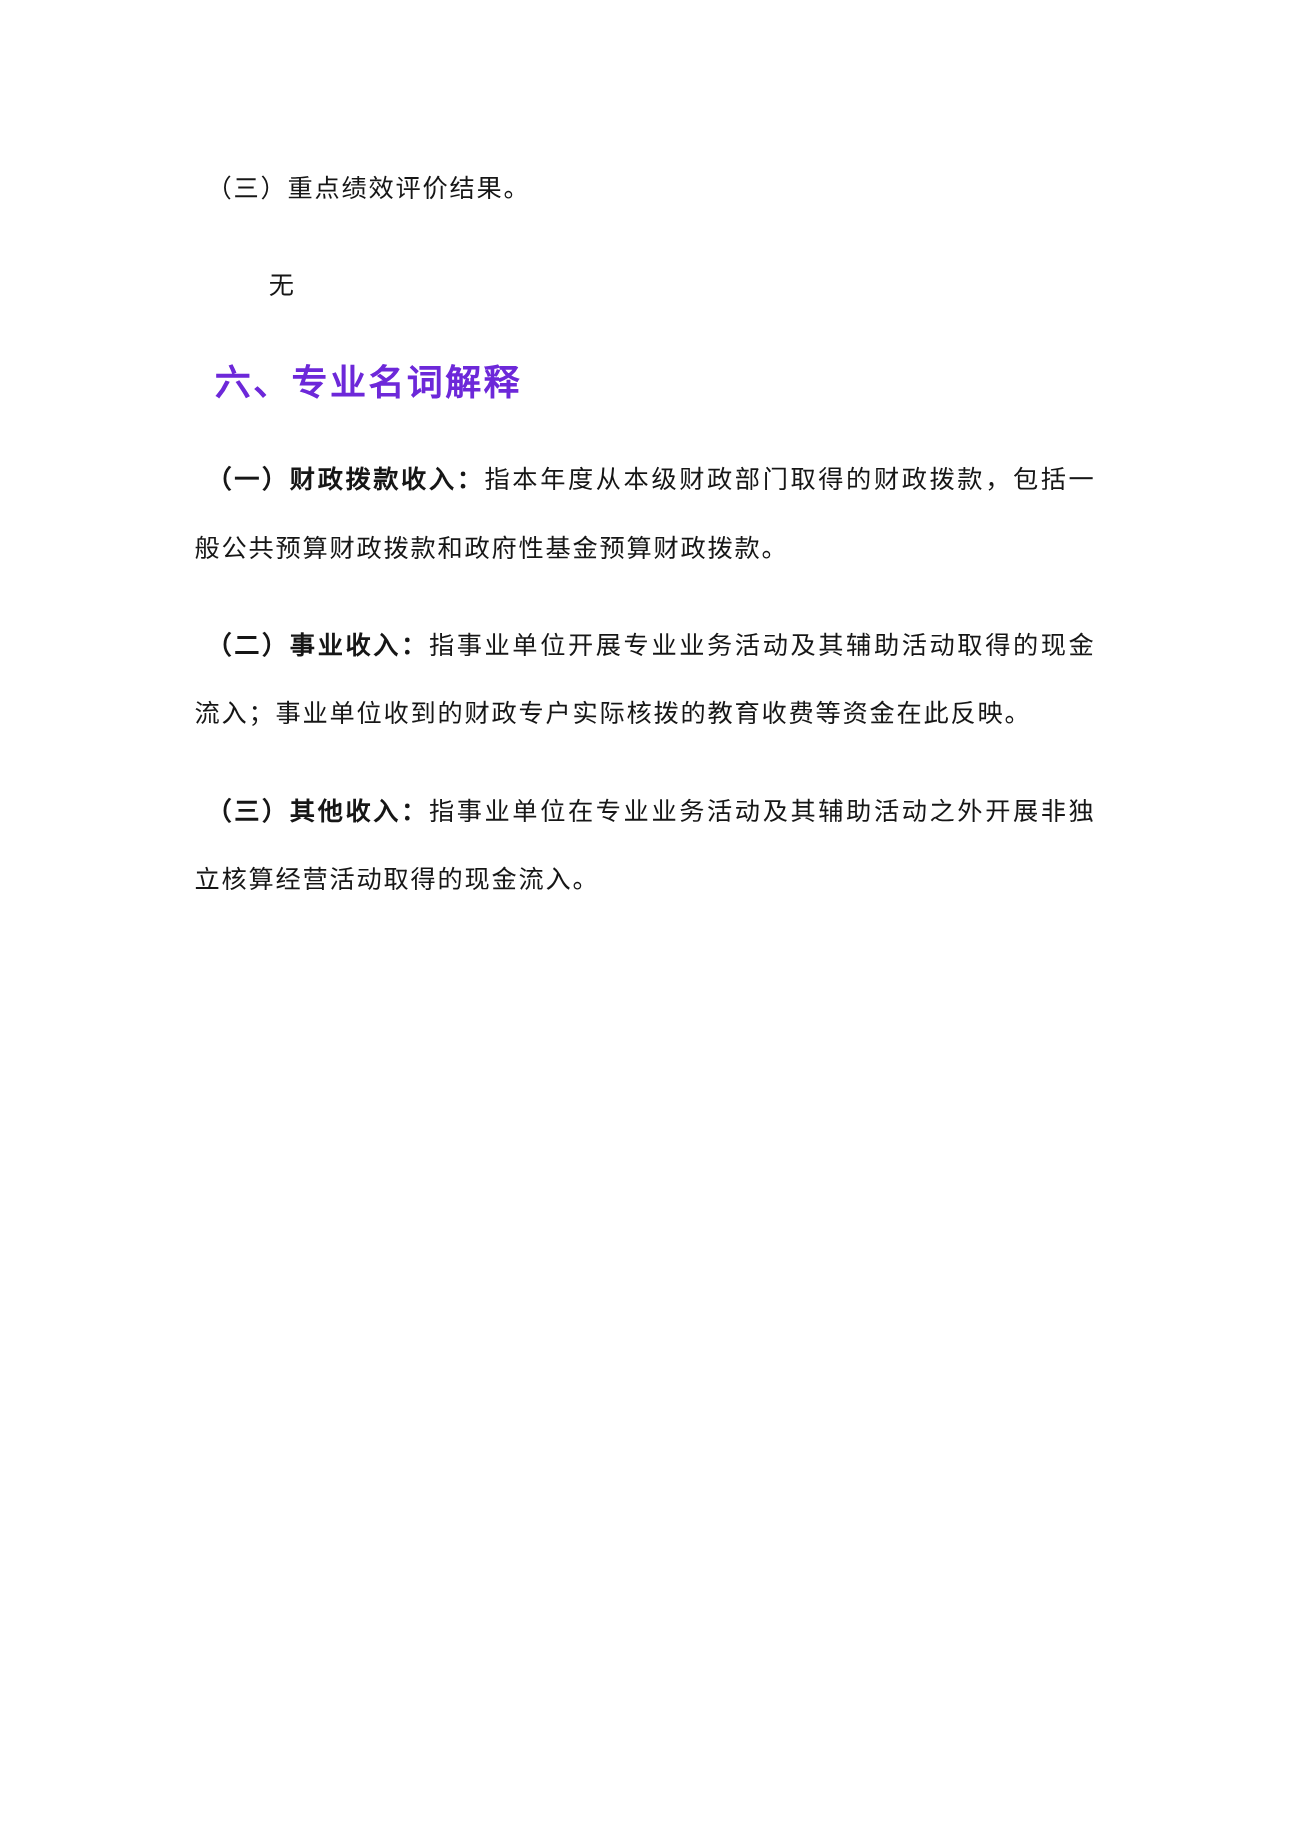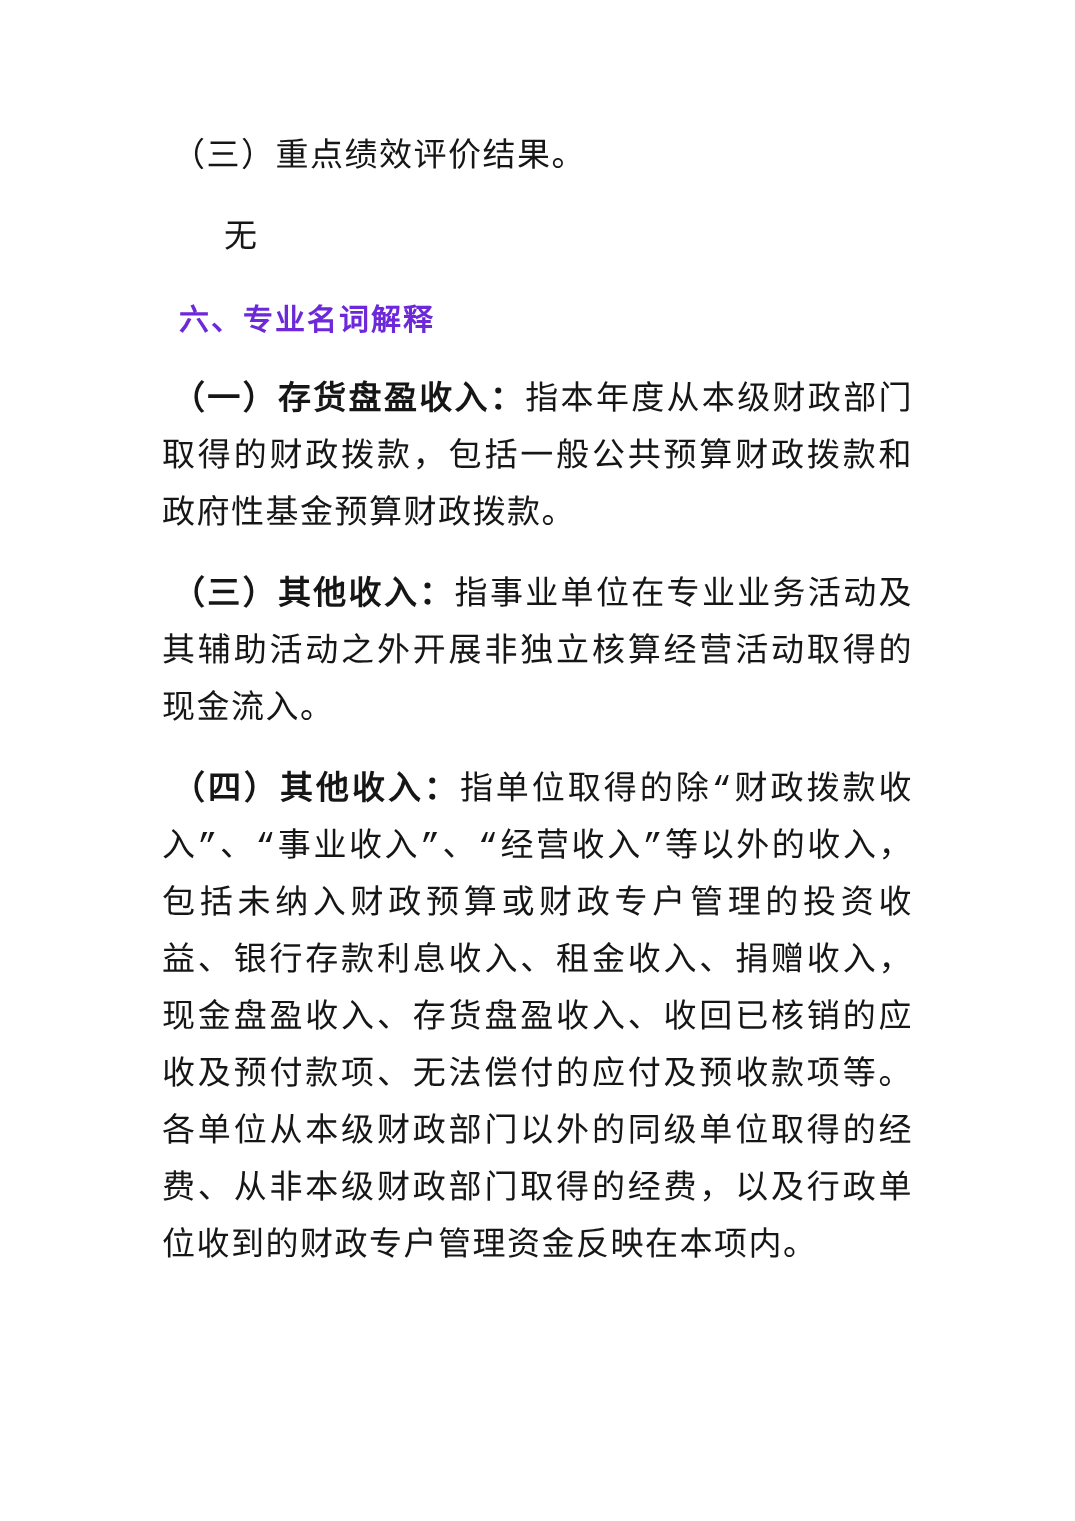--- a/index.html
+++ b/index.html
@@ -13,22 +13,22 @@
     height: 1521px;
     margin: 0 auto;
     background: #ffffff;
     box-sizing: border-box;
     padding: 129px 162px 0 162px;
     color: #161616;
     overflow: hidden;
   }
   
   .kai {
-    font-family: Liberation Mono, monospace;
-    font-size: 33px;
+    font-family: Liberation Sans, sans-serif;
+    font-size: 21px;
     line-height: 57px;
     letter-spacing: 1.5px;
     text-align: justify;
     text-align-last: left;
     margin: 0 0 24px 0;
   }
   .indent-first {
     text-indent: 10px;
   }
   .indent-none-label {
@@ -52,20 +52,20 @@
 <body>
 
 <div class="page">
 
   <p class="kai indent-first">（三）重点绩效评价结果。</p>
 
   <p class="kai indent-none-label">无</p>
 
   <h2 class="heading">六、专业名词解释</h2>
 
-  <p class="kai indent-first"><b class="term">（一）存货盘盈收入：</b><span>指本年度从本级财政部门取得的财政拨款，包括一般公共预算财政拨款和政府性基金预算财政拨款。</span></p>
+  <p class="kai indent-first"><b class="term">（一）财政拨款收入：</b><span>指本年度从本级财政部门取得的财政拨款，包括一般公共预算财政拨款和政府性基金预算财政拨款。</span></p>
 
+  <p class="kai indent-first"><b class="term">（二）事业收入：</b><span>指事业单位开展专业业务活动及其辅助活动取得的现金流入；事业单位收到的财政专户实际核拨的教育收费等资金在此反映。</span></p>
 
   <p class="kai indent-first"><b class="term">（三）其他收入：</b><span>指事业单位在专业业务活动及其辅助活动之外开展非独立核算经营活动取得的现金流入。</span></p>
 
-  <p class="kai indent-first"><b class="term">（四）其他收入：</b><span>指单位取得的除“财政拨款收入”、“事业收入”、“经营收入”等以外的收入，包括未纳入财政预算或财政专户管理的投资收益、银行存款利息收入、租金收入、捐赠收入，现金盘盈收入、存货盘盈收入、收回已核销的应收及预付款项、无法偿付的应付及预收款项等。各单位从本级财政部门以外的同级单位取得的经费、从非本级财政部门取得的经费，以及行政单位收到的财政专户管理资金反映在本项内。</span></p>
 
 </div>
 
 </body></html>

